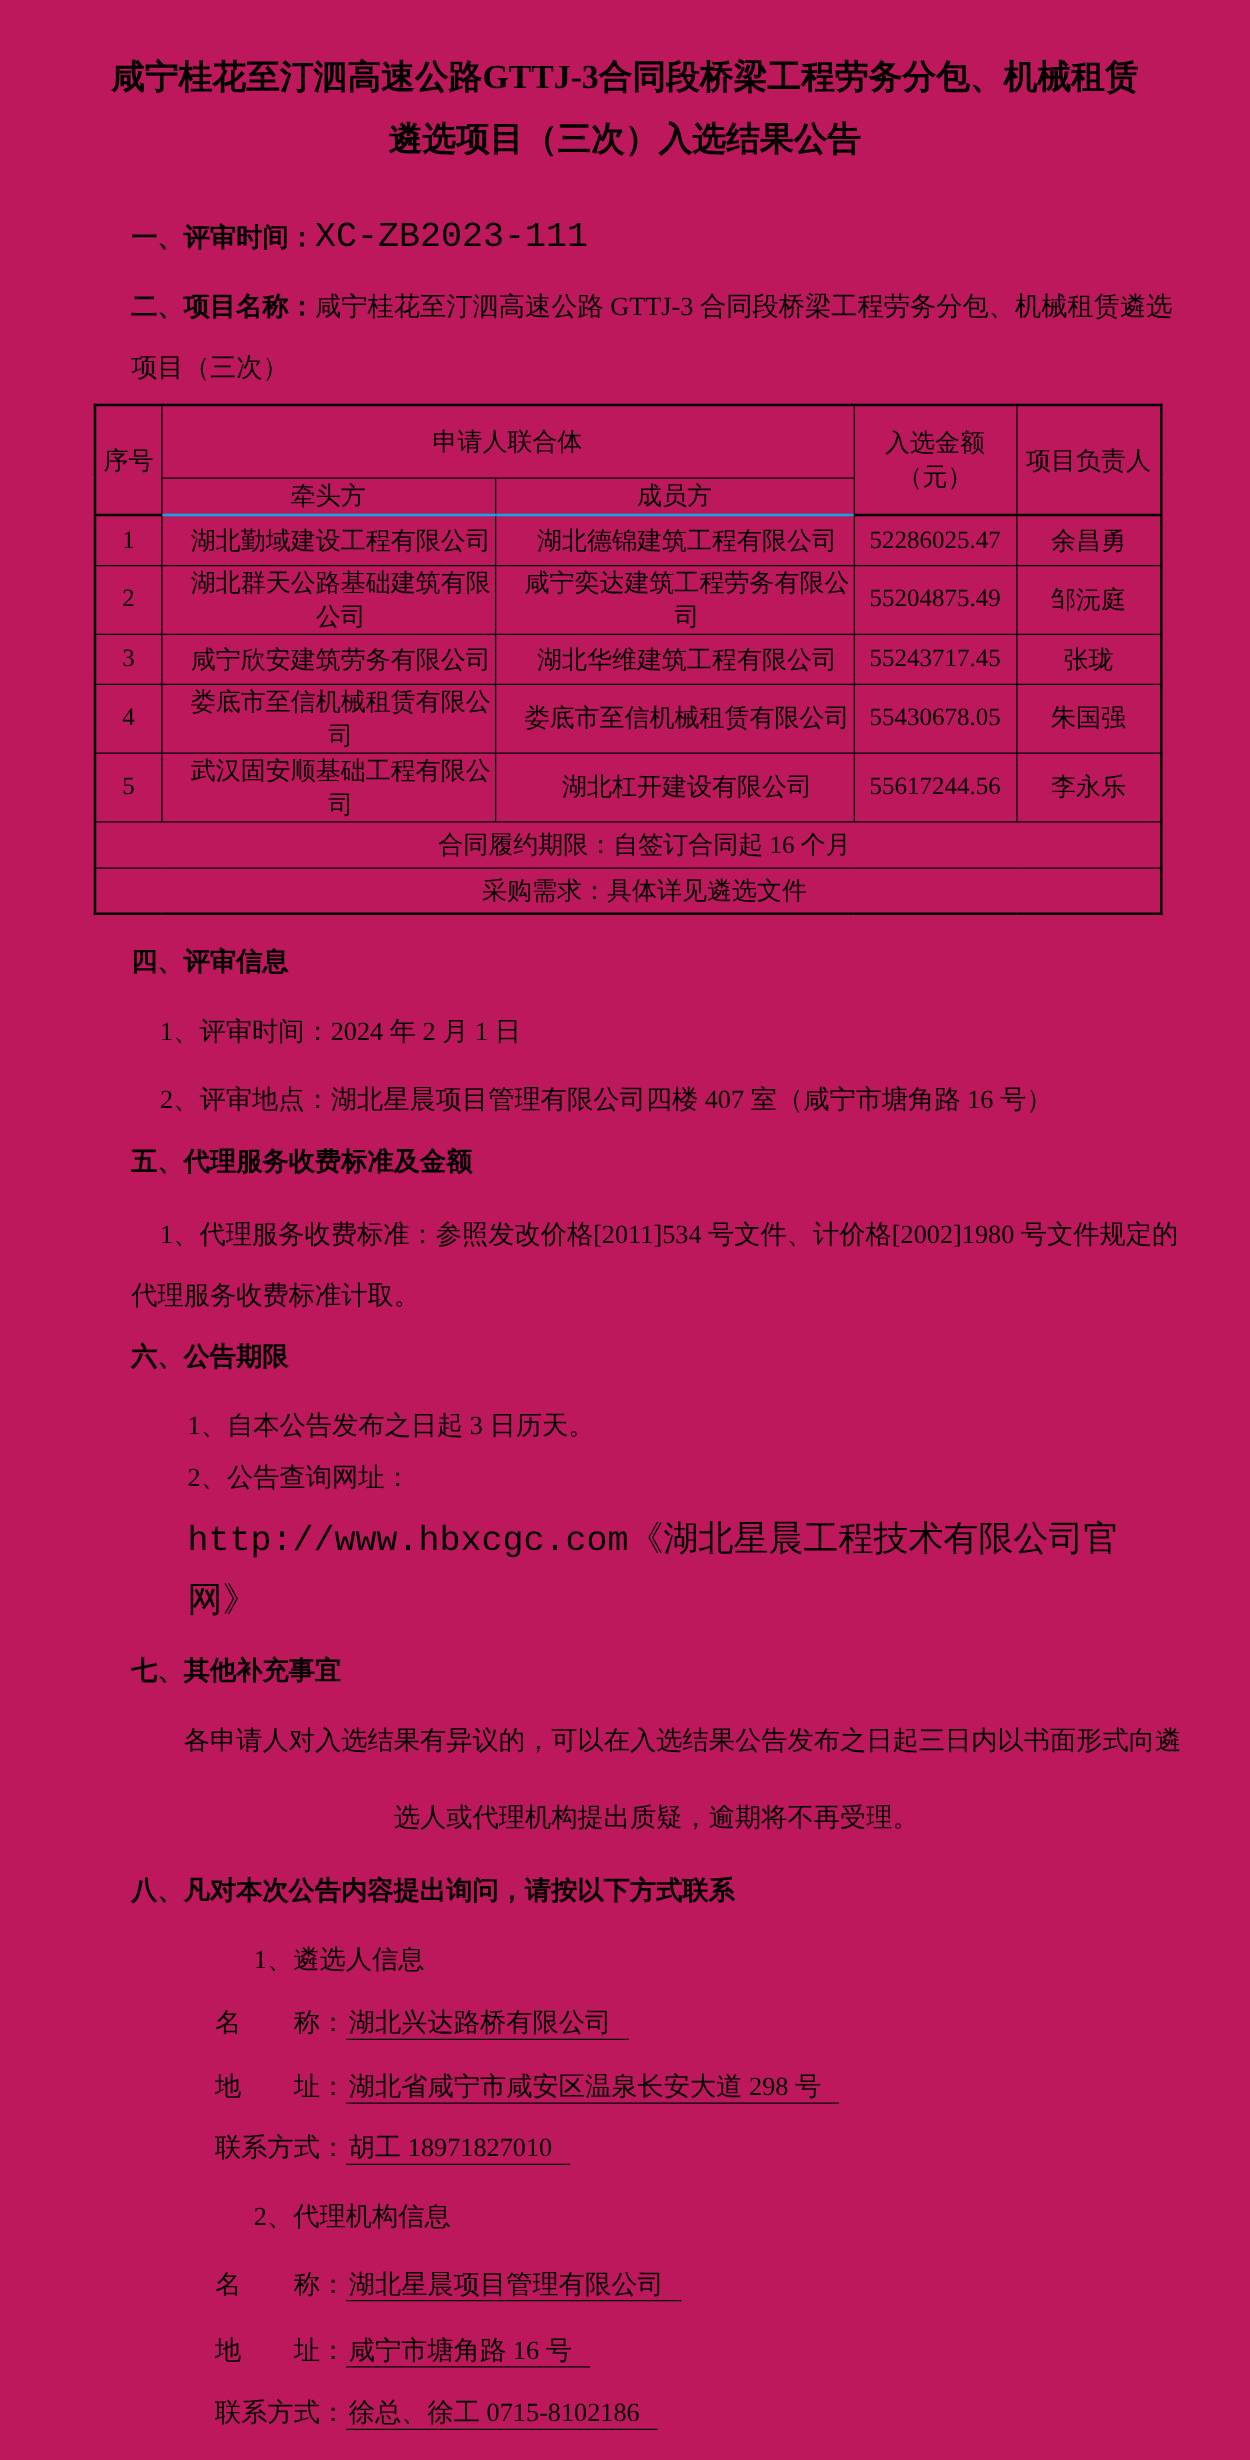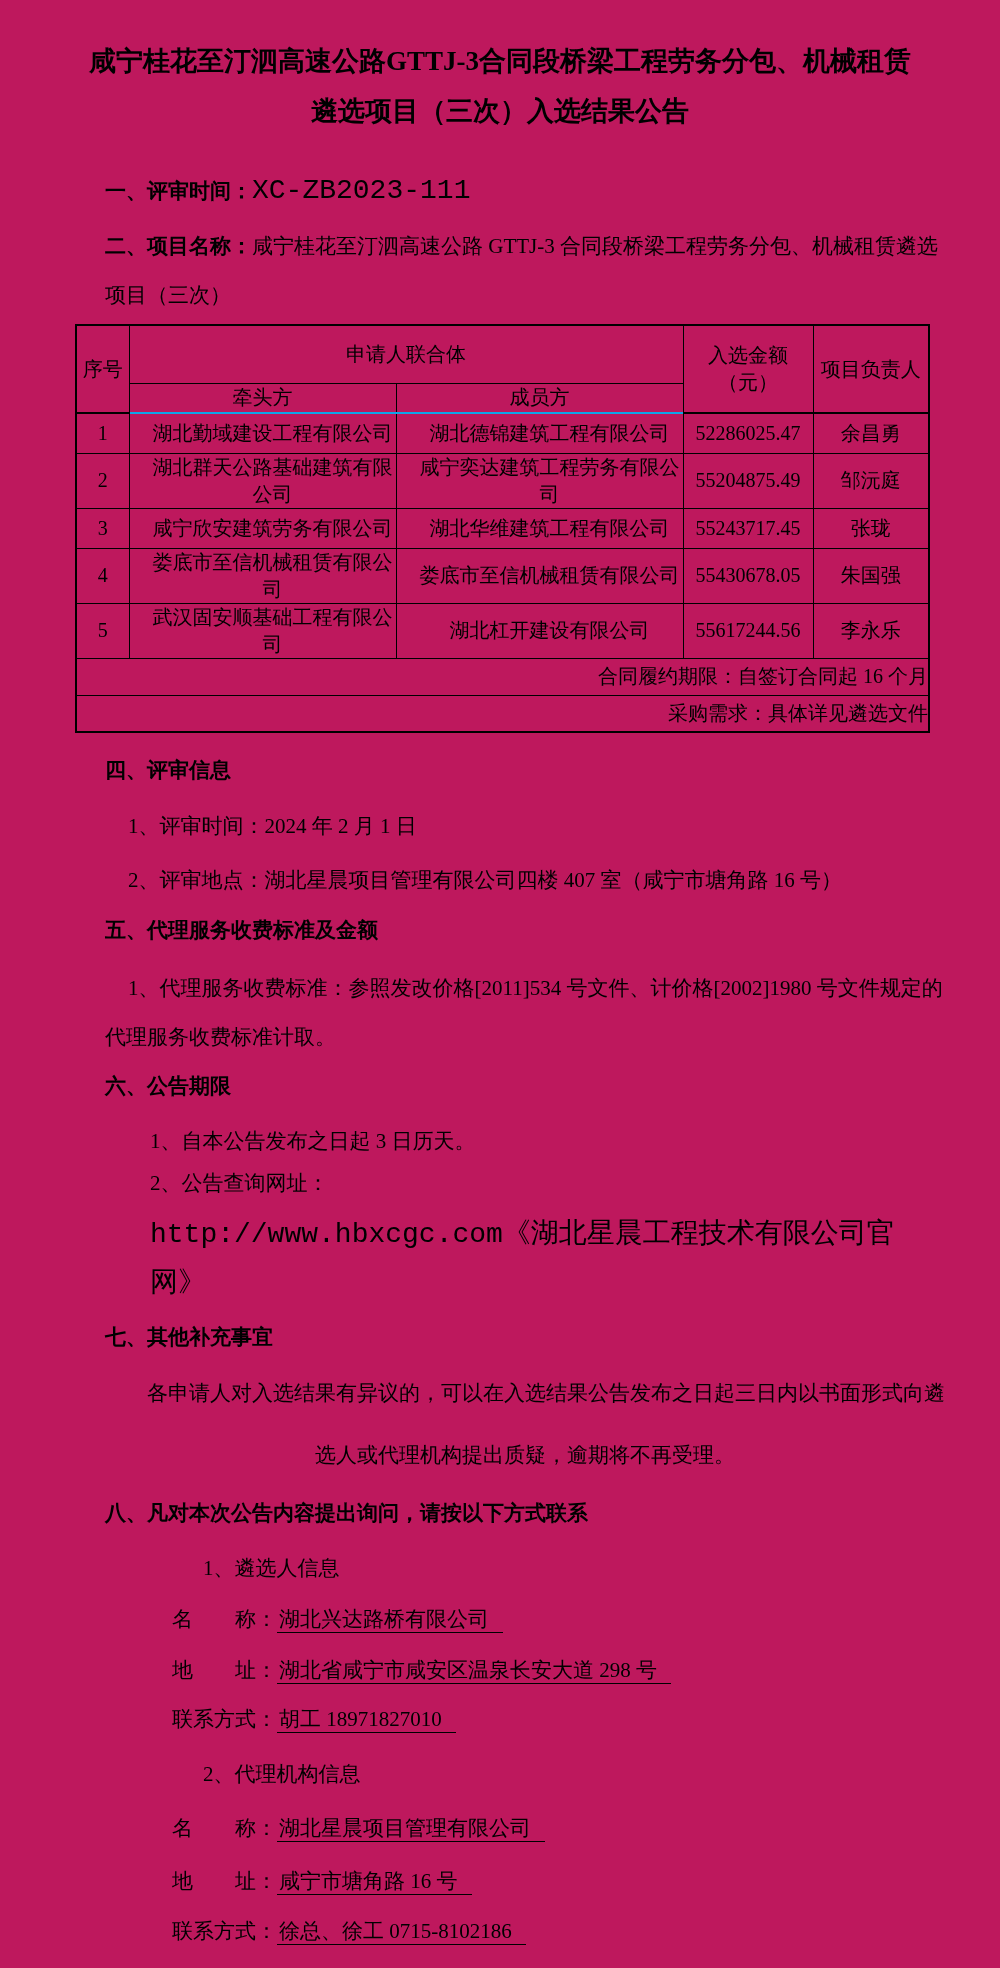--- a/index.html
+++ b/index.html
@@ -29,21 +29,21 @@
             table-layout:fixed;border:2px solid #000;}
   table.sel th,table.sel td{border:1px solid #000;font-weight:normal;
             font-size:20px;text-align:center;padding:0;overflow:hidden;}
   table.sel .h1{height:58px;}
   table.sel .h2{height:30px;}
   table.sel .h2 th{border-bottom:2px solid #0ea5e9;}
   table.sel th.rspan{border-bottom:2px solid #000;}
   table.sel .dr{height:40px;}
   table.sel td.left{text-align:center;padding-left:20px;}
   table.sel .fr{height:37px;}
-  table.sel .fr td{text-align:right;padding-left:26px;}
+  table.sel .fr td{text-align:center;padding-left:26px;}
 </style>
 </head>
 <body>
 
 <div class="page">
 
   <div class="title">
     <div>咸宁桂花至汀泗高速公路GTTJ-3合同段桥梁工程劳务分包、机械租赁</div>
     <div>遴选项目（三次）入选结果公告</div>
   </div>

